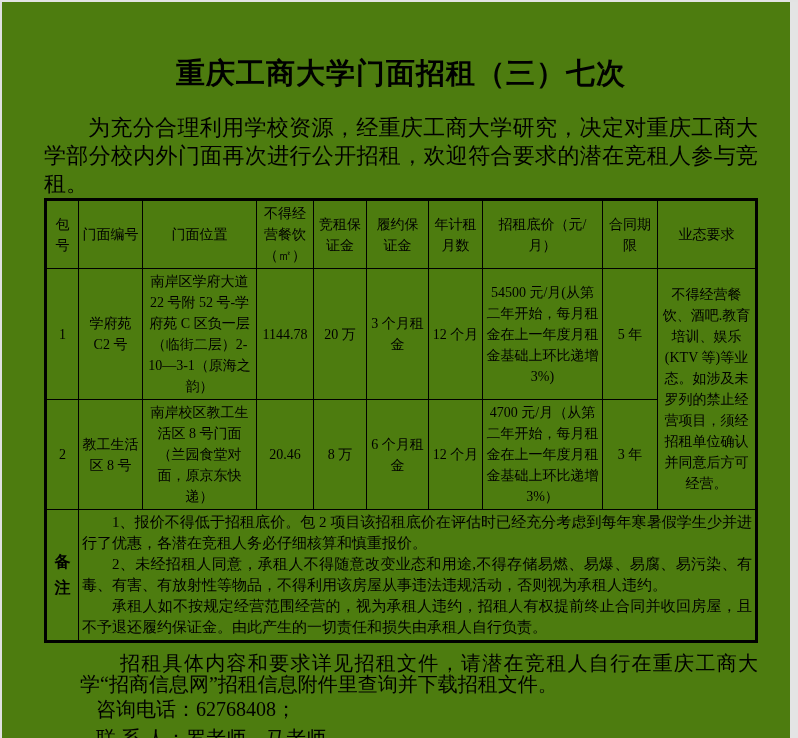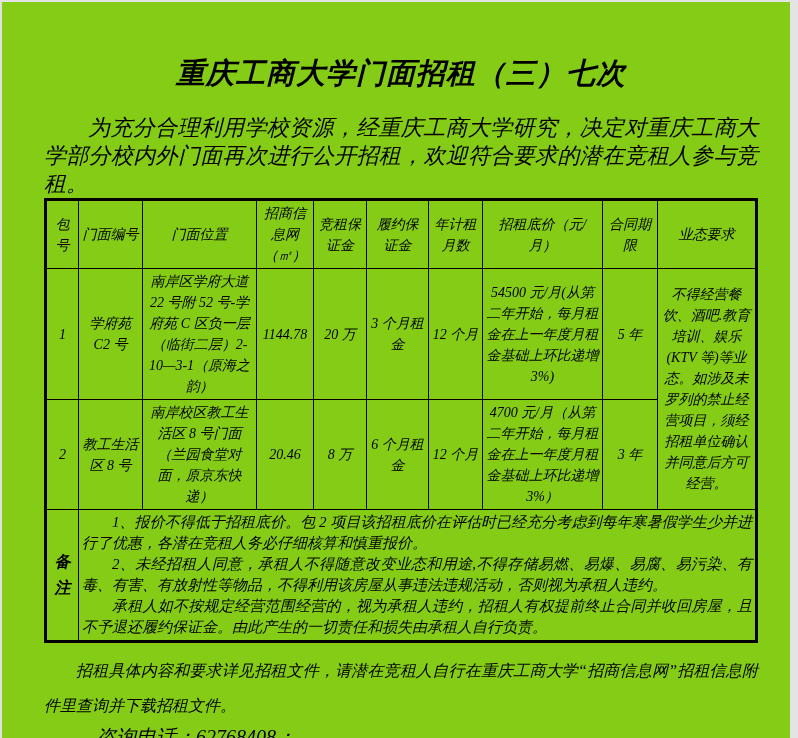--- a/index.html
+++ b/index.html
@@ -6,24 +6,23 @@
   html, body { background: #ffffff; }
   body {
     width: 798px; height: 738px;
     font-family: "Liberation Serif", "DejaVu Serif", serif;
     color: #000;
     position: relative;
     overflow: hidden;
   }
   .page {
     position: absolute; inset: 0;
-    background: #84cc16;
+    background: #4d7c0f;
     border-top: 2px solid #e3e3e3;
     border-left: 2px solid #e0e0e0;
-    font-style: italic;
   }
   .edge-right {
     position: absolute; top: 0; right: 0; width: 8px; height: 100%;
     background: #e4e4e4;
   }
   .doc {
     position: absolute; top: 0; left: 42px; width: 714px;
   }
   .title {
     margin-top: 52px;
@@ -77,24 +76,25 @@
     vertical-align: top;
   }
   td.rem-body p {
     font-size: 15px;
     line-height: 21px;
     text-indent: 2em;
     text-align: justify;
   }
   .footer-p {
     margin-top: 10px;
-    font-size: 16px;
-    line-height: 35px;
+    font-size: 20px;
+    line-height: 21px;
     text-indent: 2em;
     text-align: justify;
+    margin-left: 36px;
   }
   .footer-line {
     font-size: 20px;
     line-height: 29px;
     text-indent: 2.6em;
   }
 </style>
 </head>
 <body>
 
@@ -118,21 +118,21 @@
         <col style="width:54px">
           <col style="width:120px">
           <col style="width:55px">
         <col style="width:99px">
       </colgroup>
       <tbody>
         <tr class="hdr">
           <th>包号</th>
           <th>门面编号</th>
           <th>门面位置</th>
-          <th>招商信息网（㎡）</th>
+          <th>不得经营餐饮（㎡）</th>
           <th>竞租保证金</th>
           <th>履约保证金</th>
           <th>年计租月数</th>
           <th>招租底价（元/月）</th>
           <th>合同期限</th>
           <th>业态要求</th>
         </tr>
 
         <tr class="r1">
           <td>1</td>

